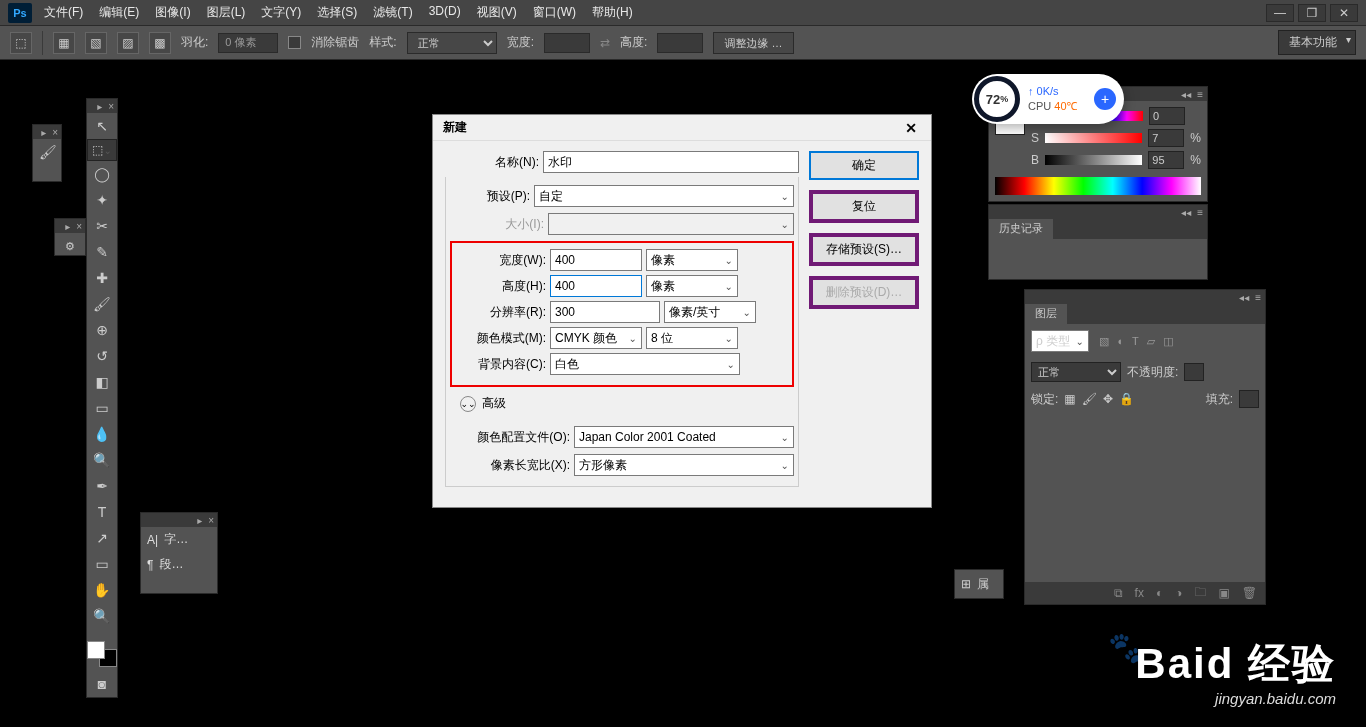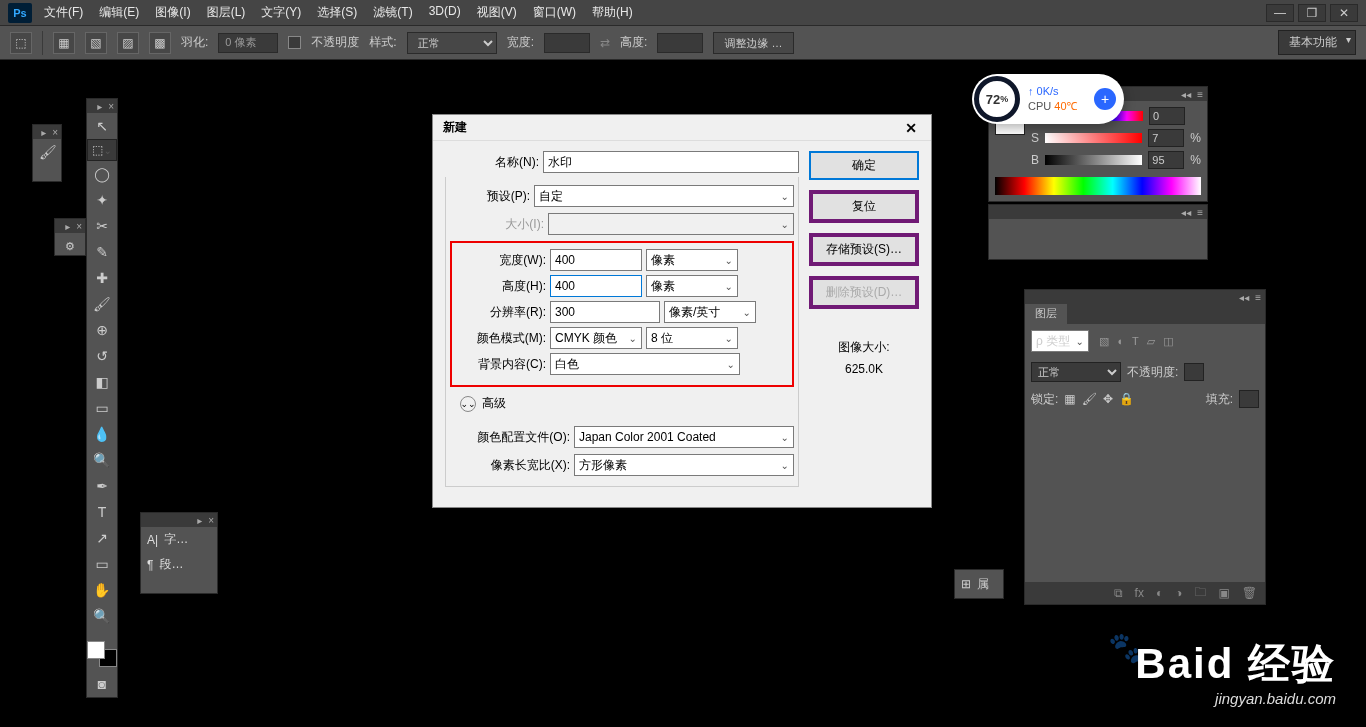--- a/index.html
+++ b/index.html
@@ -140,21 +140,21 @@
 <div class="optionsbar">
   <div class="ob-icon">⬚</div>
   <div class="ob-sep"></div>
   <div class="ob-icon">▦</div>
   <div class="ob-icon">▧</div>
   <div class="ob-icon">▨</div>
   <div class="ob-icon">▩</div>
   <span class="ob-label">羽化:</span>
   <input class="ob-input" value="0 像素" style="">
   <div class="ob-check"></div>
-  <span class="ob-label">不透明度</span>
+  <span class="ob-label">消除锯齿</span>
   <span class="ob-label">样式:</span>
   <select class="ob-select" style="width:90px"><option>正常</option></select>
   <span class="ob-label">宽度:</span>
   <input class="ob-input" style="width: 46px;" disabled="">
   <span class="i" style="color:#888">⇄</span>
   <span class="ob-label">高度:</span>
   <input class="ob-input" style="width: 46px;" disabled="">
   <button class="ob-btn">调整边缘 …</button>
   <div class="workspace-switch">基本功能</div>
 </div>
@@ -255,20 +255,23 @@
         </div>
       </div>
       <div class="spectrum"></div>
     </div>
   </div>
   <div class="panel history-panel">
     <div class="panel-hdr">
         <span>◂◂</span>
         <span>≡</span>
       </div>
+    <div class="panel-tabs">
+        <div class="ptab">历史记录</div>
+      </div>
     <div class="body"></div>
   </div>
 </div>
 
 <div class="layers-panel">
   <div class="panel-hdr">
       <span>◂◂</span>
       <span>≡</span>
     </div>
   <div class="panel-tabs">
@@ -392,24 +395,20 @@
               <span>方形像素</span>
             </div>
       </div>
       </div>
     </div>
     <div class="dlg-right">
       <div class="dlg-btn primary">确定</div>
       <div class="dlg-btn">复位</div>
       <div class="dlg-btn">存储预设(S)…</div>
       <div class="dlg-btn disabled">删除预设(D)…</div>
-      <div class="img-size">
-        <div>图像大小:</div>
-        <div style="margin-top:6px">625.0K</div>
-      </div>
     </div>
   </div>
 </div>
 
 <div class="cpu-widget">
   <div class="ring">
       <span>72</span>
       <span style="font-size:9px">%</span>
     </div>
   <div class="cpu-txt">

